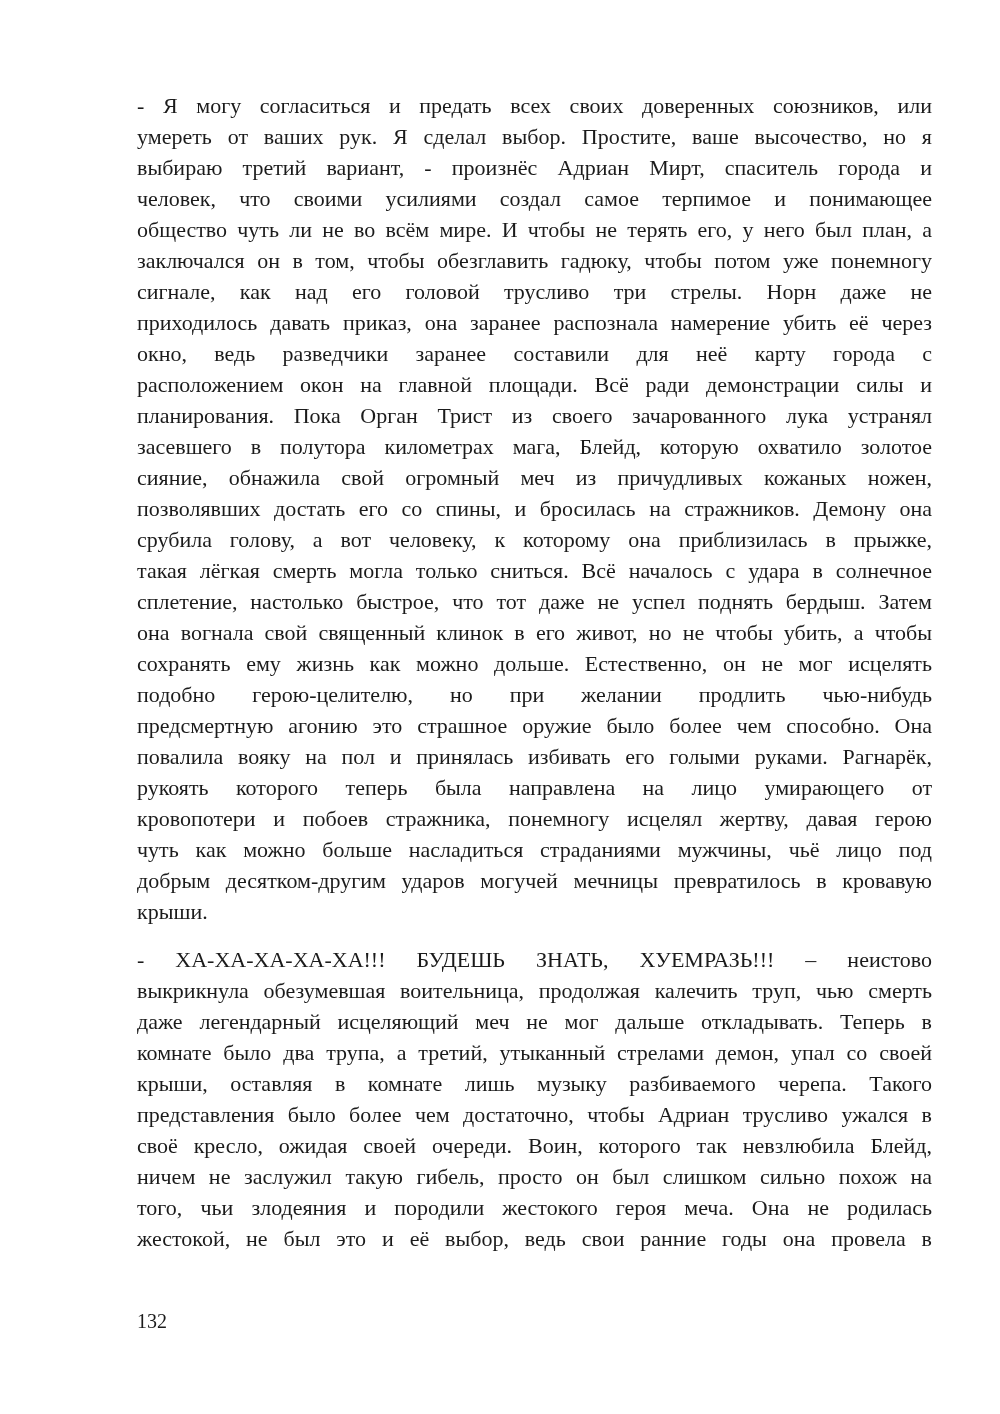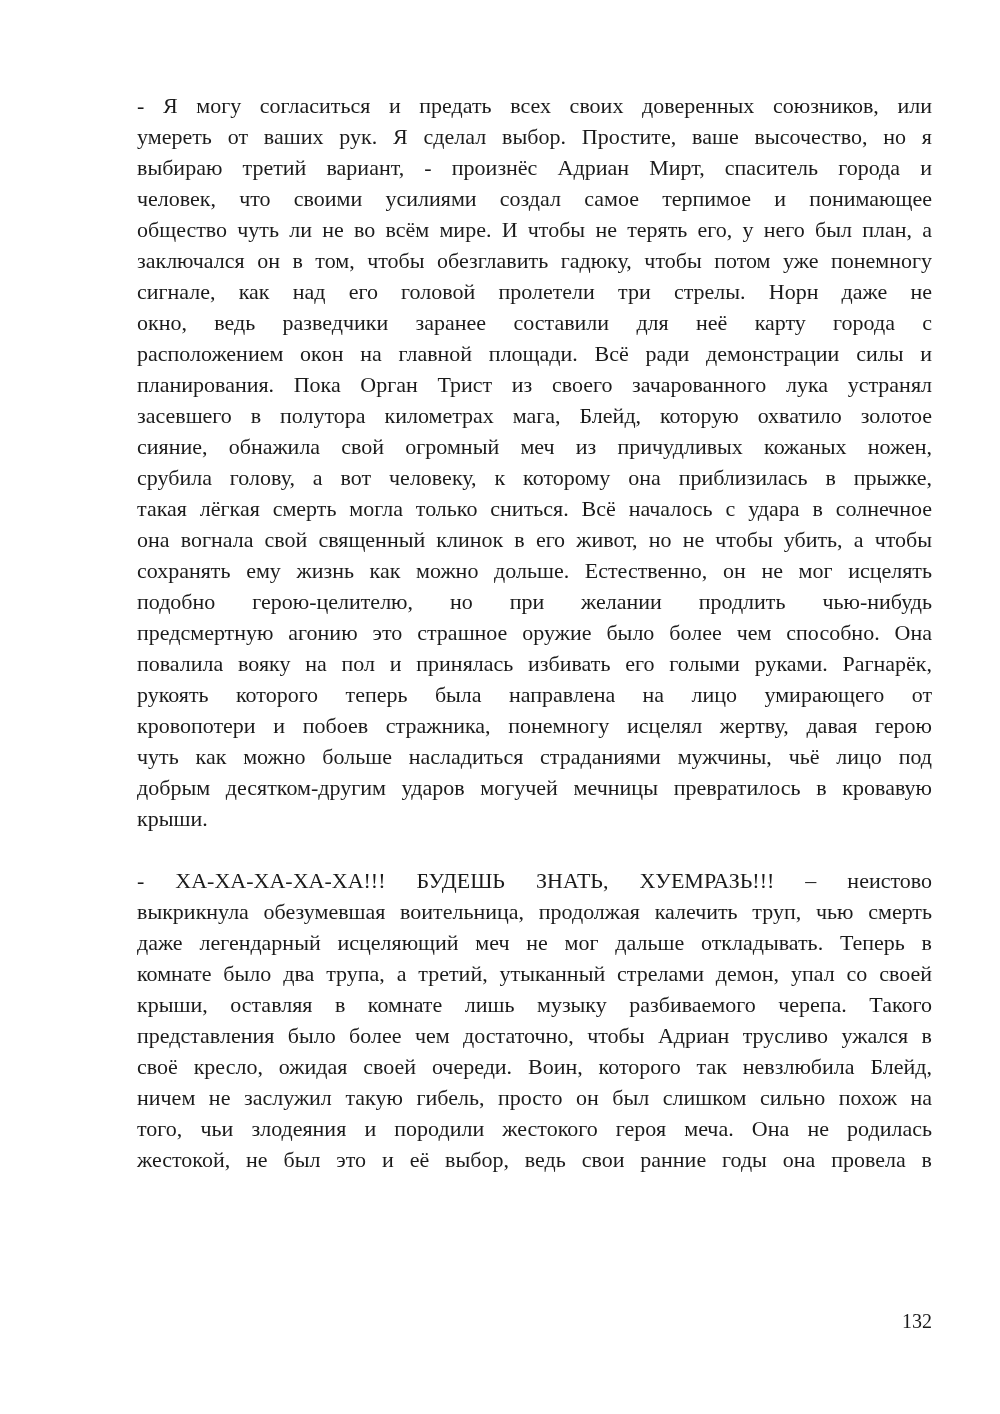--- a/index.html
+++ b/index.html
@@ -25,62 +25,65 @@
   .text-block {
     position: absolute;
     left: 137px;
     top: 90px;
     width: 795px;
     font-size: 22px;
     line-height: 31px;
     color: #1b1b1b;
   }
   .paragraph { margin: 0; }
-  .paragraph + .paragraph { margin-top: 31px; }
+  .paragraph + .paragraph { margin-top: 17px; }
   .line {
     text-align: justify;
     text-align-last: justify;
     -moz-text-align-last: justify;
     white-space: normal;
   }
   .line.line-last-left {
     text-align-last: left;
     -moz-text-align-last: left;
   }
   .footer {
     position: absolute;
     left: 137px;
     top: 1306px;
     width: 795px;
-    text-align: right;
+    text-align: left;
     font-size: 20px;
     line-height: 31px;
     color: #1b1b1b;
   }
 </style>
 </head>
 <body style="background: rgb(255, 255, 255);">
 
 <div class="page">
   <div class="text-block" id="text-block" style="color: rgb(27, 27, 27);">
       <div class="paragraph">
         <div class="line">- Я могу согласиться и предать всех своих доверенных союзников, или</div>
         <div class="line">умереть от ваших рук. Я сделал выбор. Простите, ваше высочество, но я</div>
         <div class="line">выбираю третий вариант, - произнёс Адриан Мирт, спаситель города и</div>
         <div class="line">человек, что своими усилиями создал самое терпимое и понимающее</div>
         <div class="line">общество чуть ли не во всём мире. И чтобы не терять его, у него был план, а</div>
         <div class="line">заключался он в том, чтобы обезглавить гадюку, чтобы потом уже понемногу</div>
-        <div class="line">сигнале, как над его головой пролетели три стрелы. Норн даже не</div>
+        <div class="line">сигнале, как над его головой трусливо три стрелы. Норн даже не</div>
+        <div class="line">приходилось давать приказ, она заранее распознала намерение убить её через</div>
         <div class="line">окно, ведь разведчики заранее составили для неё карту города с</div>
         <div class="line">расположением окон на главной площади. Всё ради демонстрации силы и</div>
         <div class="line">планирования. Пока Орган Трист из своего зачарованного лука устранял</div>
         <div class="line">засевшего в полутора километрах мага, Блейд, которую охватило золотое</div>
         <div class="line">сияние, обнажила свой огромный меч из причудливых кожаных ножен,</div>
+        <div class="line">позволявших достать его со спины, и бросилась на стражников. Демону она</div>
         <div class="line">срубила голову, а вот человеку, к которому она приблизилась в прыжке,</div>
         <div class="line">такая лёгкая смерть могла только сниться. Всё началось с удара в солнечное</div>
+        <div class="line">сплетение, настолько быстрое, что тот даже не успел поднять бердыш. Затем</div>
         <div class="line">она вогнала свой священный клинок в его живот, но не чтобы убить, а чтобы</div>
         <div class="line">сохранять ему жизнь как можно дольше. Естественно, он не мог исцелять</div>
         <div class="line">подобно герою-целителю, но при желании продлить чью-нибудь</div>
         <div class="line">предсмертную агонию это страшное оружие было более чем способно. Она</div>
         <div class="line">повалила вояку на пол и принялась избивать его голыми руками. Рагнарёк,</div>
         <div class="line">рукоять которого теперь была направлена на лицо умирающего от</div>
         <div class="line">кровопотери и побоев стражника, понемногу исцелял жертву, давая герою</div>
         <div class="line">чуть как можно больше насладиться страданиями мужчины, чьё лицо под</div>
         <div class="line">добрым десятком-другим ударов могучей мечницы превратилось в кровавую</div>
         <div class="line line-last-left">крыши.</div>

